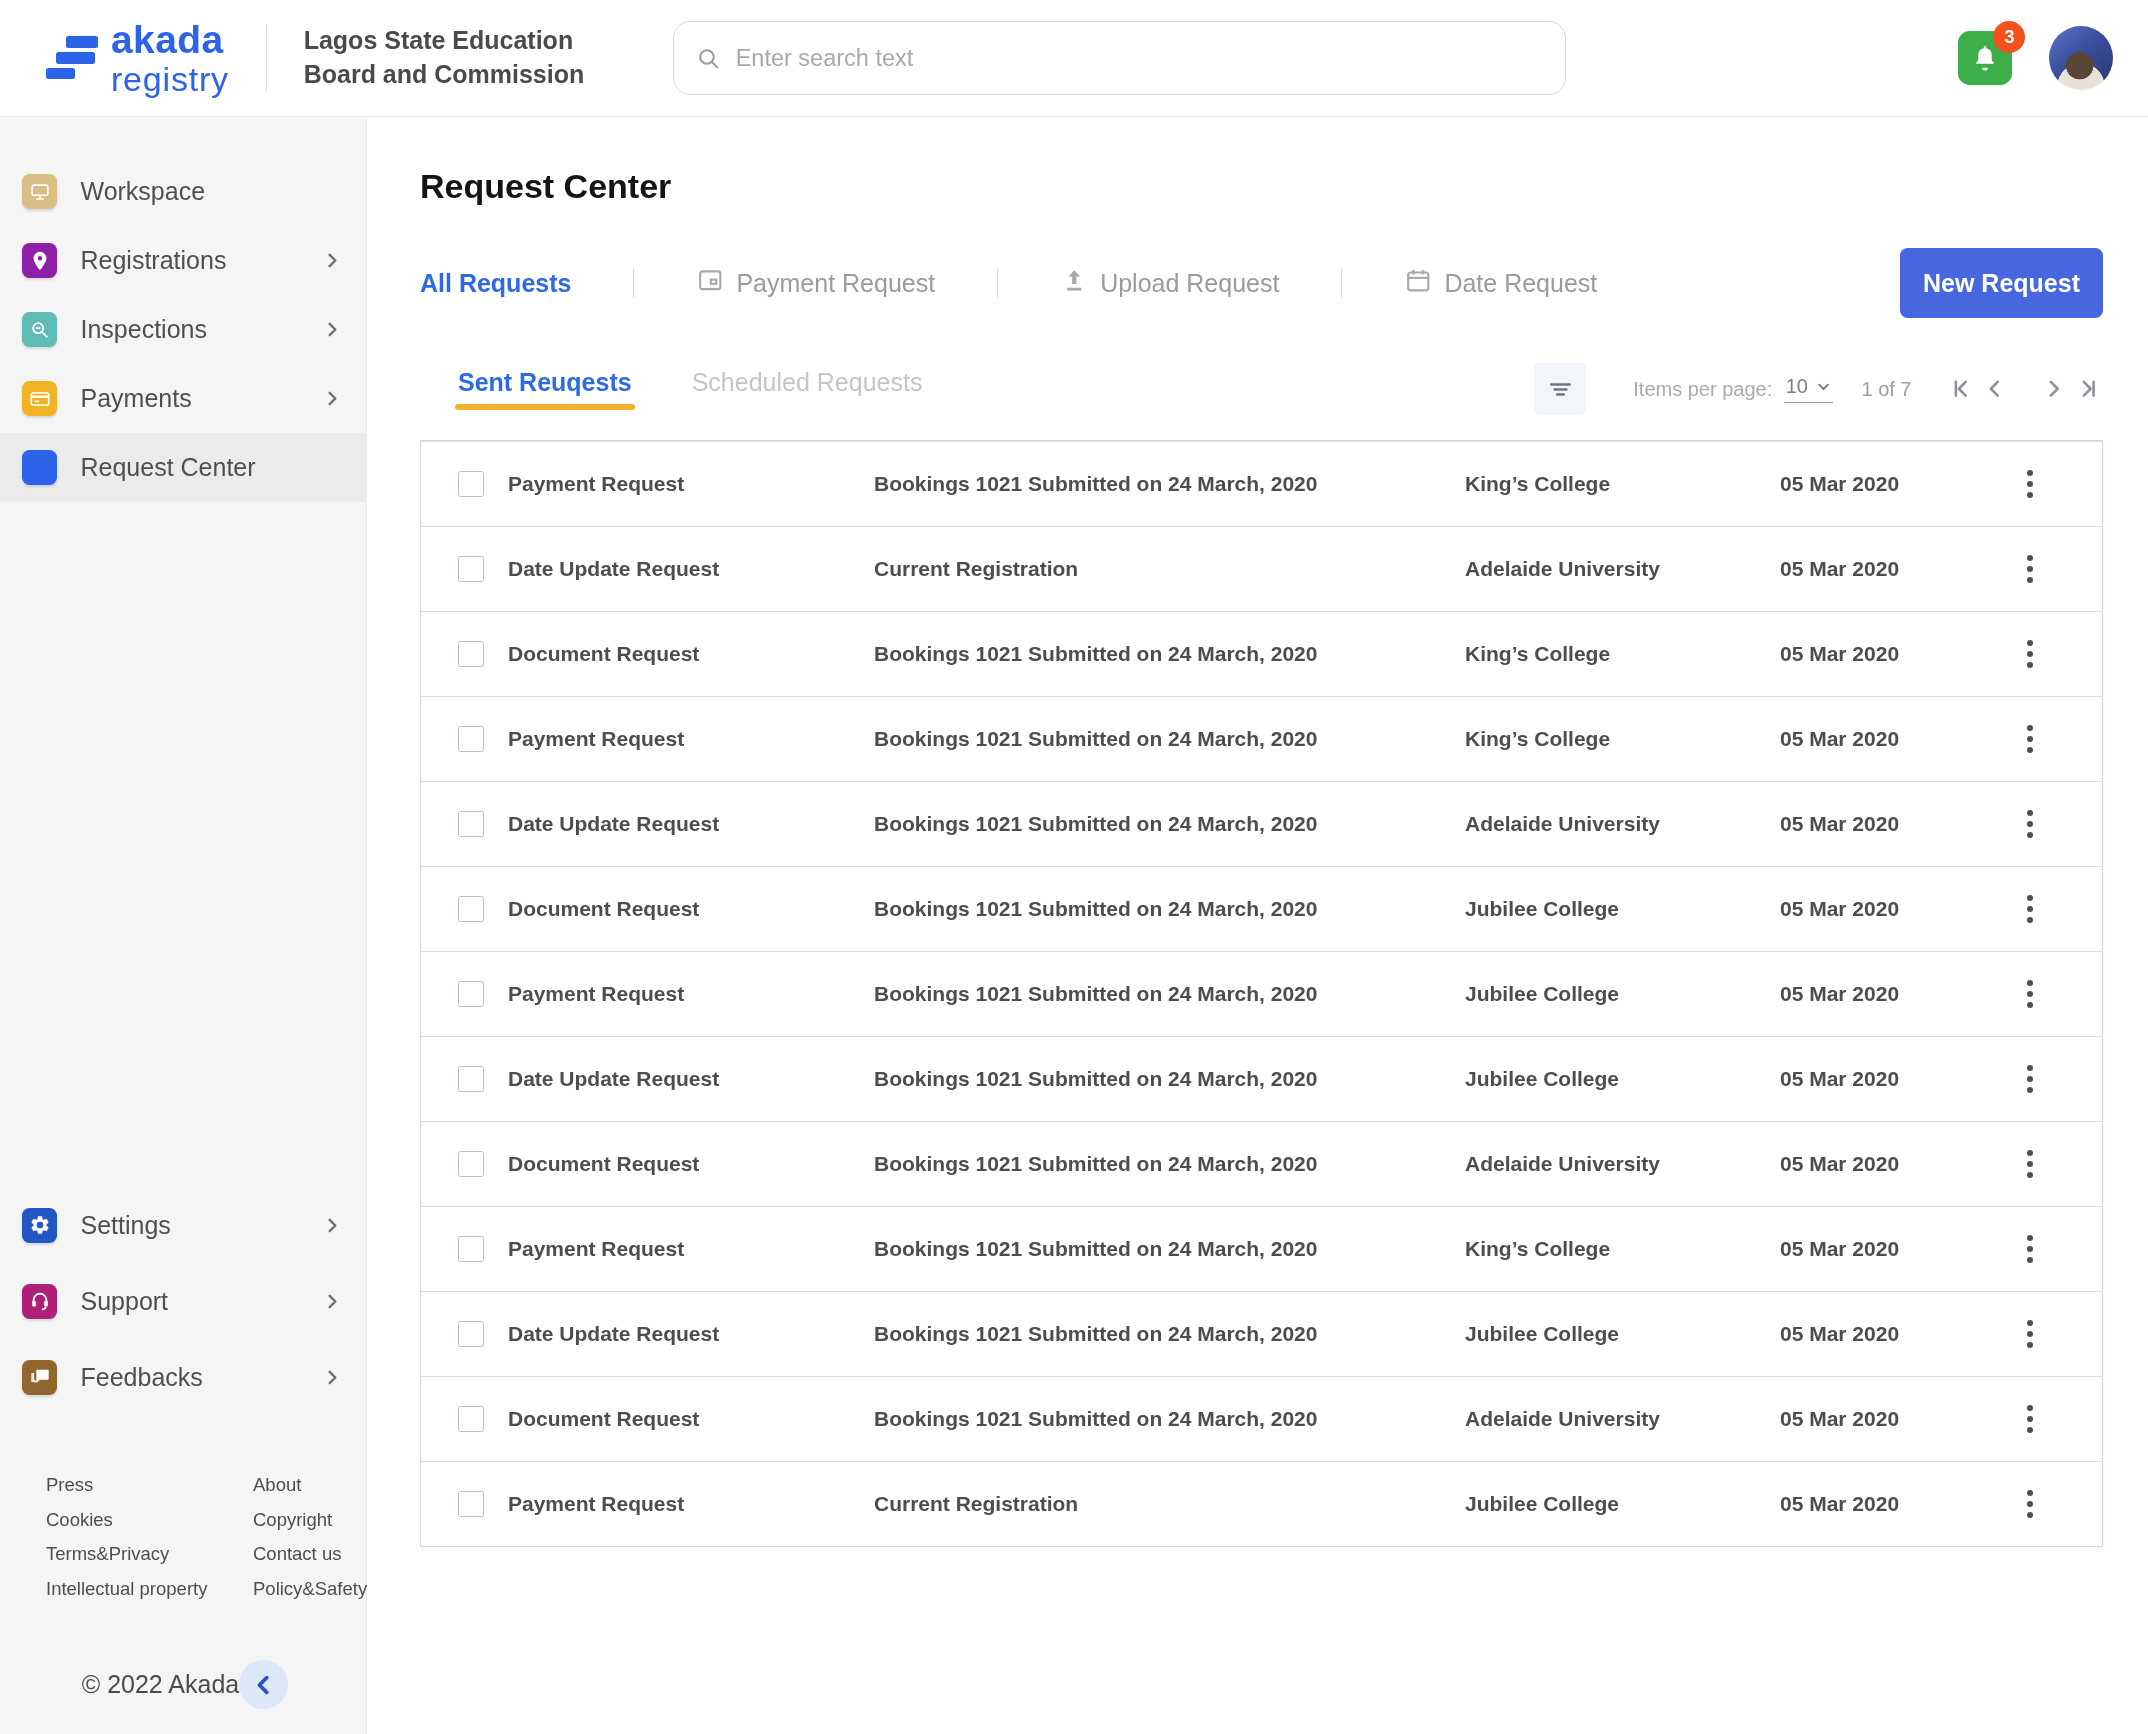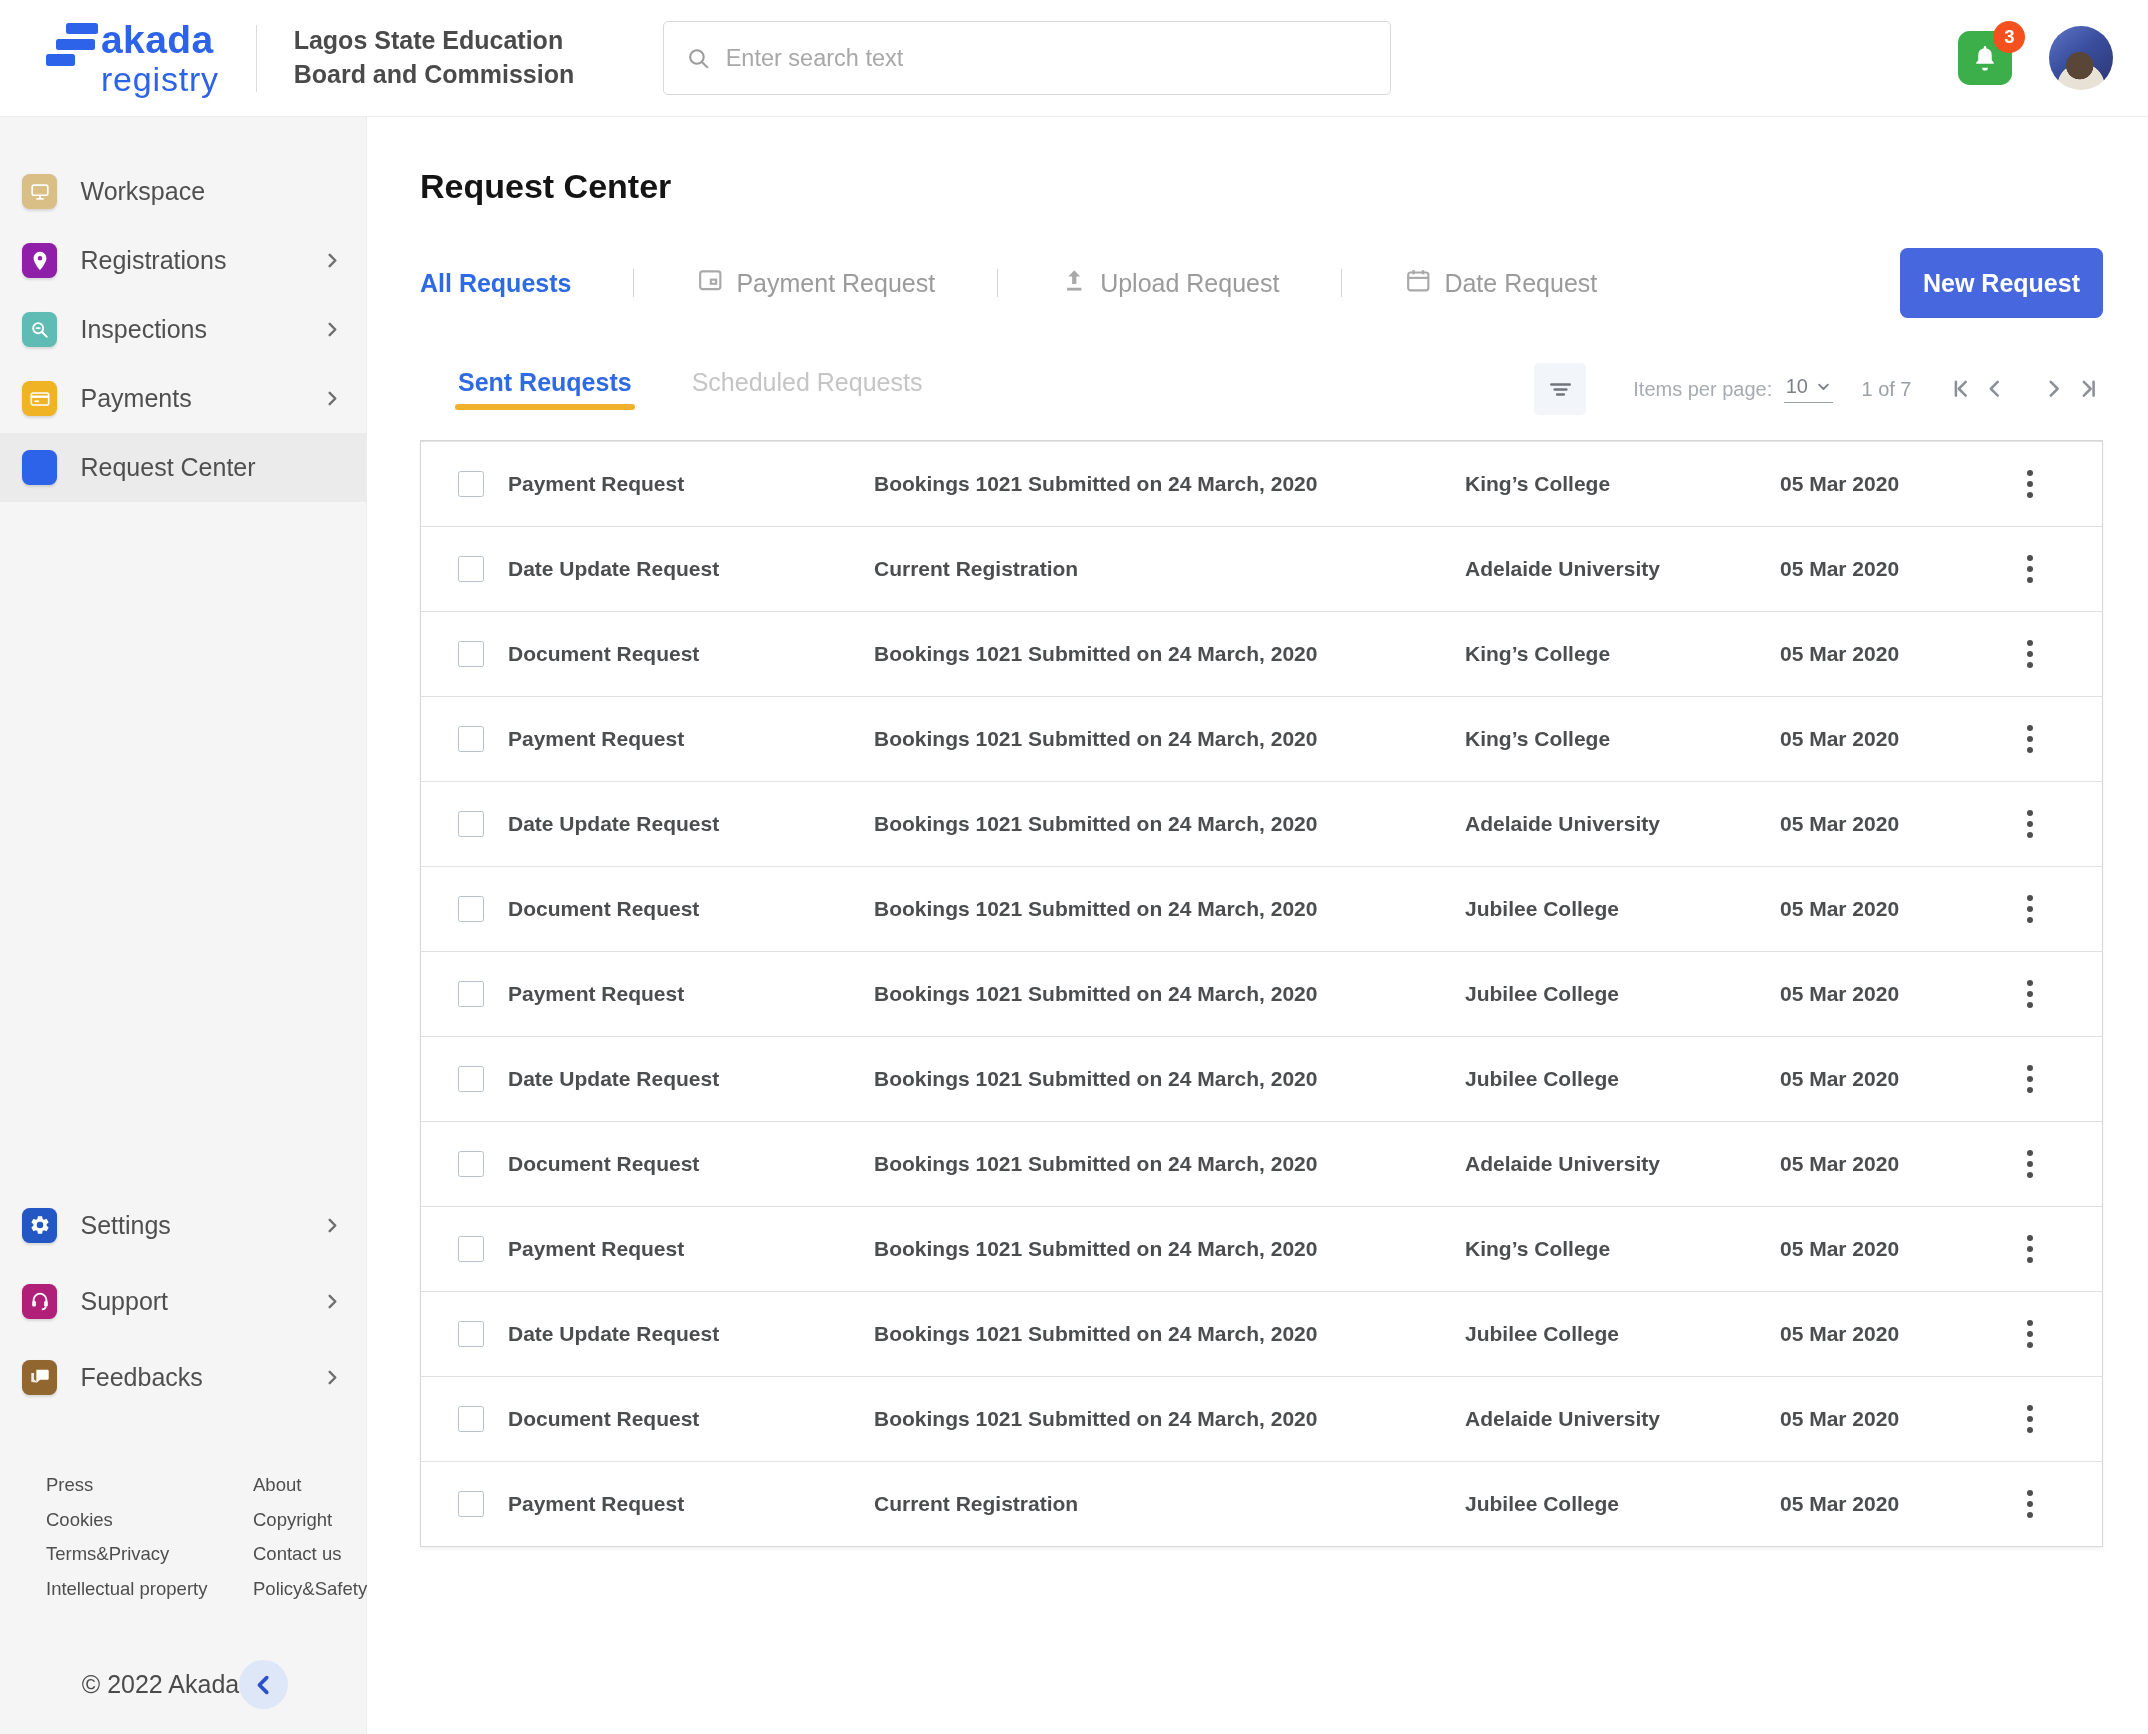--- a/index.html
+++ b/index.html
@@ -1,32 +1,32 @@
 <!DOCTYPE html>
 <html style="font-size:13.4px"><head>
 <meta charset="utf-8">
 <style>
   * { margin:0; padding:0; box-sizing:border-box; }
   html,body { width:2148px; height:1734px; background:#fff; font-family:"Liberation Sans","DejaVu Sans",sans-serif; overflow:hidden; }
   .page { width:2148px; height:1734px; display:flex; flex-direction:column; }
 
   
   .topbar { height:117px; flex:0 0 117px; display:flex; align-items:center; padding:0 35px 0 46px; background:#fff; border-bottom:0.8px solid #ececec; }
-  .logo { display:flex; gap:3px; cursor:pointer; }
+  .logo { display:flex; align-items:center; gap:13px; cursor:pointer; }
   .logo-bars { width:52px; height:49px; position:relative; }
   .logo-bars i { position:absolute; height:11.7px; background:#2c63e9; border-radius:2.5px; display:block; }
   .logo-bars i:nth-child(1){ left:20px; top:2.5px;  width:32px; }
   .logo-bars i:nth-child(2){ left:10px; top:18.5px; width:39px; }
   .logo-bars i:nth-child(3){ left:0;    top:34px; width:28.5px; }
   .logo-text { display:flex; flex-direction:column; line-height:1; }
   .logo-akada { font-size:39px; font-weight:700; color:#2c63e9; letter-spacing:0.4px; }
   .logo-registry { font-size:34px; font-weight:400; color:#2c63e9; margin-top:2.5px; letter-spacing:0.8px; }
   .topbar-divider { width:0.8px; height:67px; background:#dcdcdc; margin:0 37px; }
   .org-title { font-size:25px; font-weight:700; color:#4a4a4a; line-height:1.35; max-width:302px; }
-  .search-box { margin-left:67px; width:728px; height:74px; border:1.7px solid #d9d9d9; border-radius:5px; display:flex; align-items:center; padding:0 22px; gap:15px; background:#fff; }
+  .search-box { margin-left:67px; width:893px; height:74px; border:1.7px solid #d9d9d9; border-radius:17px; display:flex; align-items:center; padding:0 22px; gap:15px; background:#fff; }
   .search-box svg { flex:0 0 auto; }
   .search-box input { border:none; outline:none; width:100%; font-size:23.5px; color:#555; background:transparent; font-family:inherit; }
   .search-box input::placeholder { color:#a8a8a8; }
   .top-right { margin-left:auto; display:flex; align-items:center; gap:37px; }
   .bell-wrap { position:relative; width:54px; height:54px; cursor:pointer; }
   .bell-bg { width:54px; height:54px; border-radius:11.7px; background:#3cae4a; display:flex; align-items:center; justify-content:center; }
   .bell-badge { position:absolute; top:-10px; right:-13.4px; min-width:32px; height:32px; border-radius:50%; background:#f4511e; color:#fff; font-size:18.5px; font-weight:700; display:flex; align-items:center; justify-content:center; }
   .avatar { width:64px; height:64px; border-radius:50%; cursor:pointer;
     background:
       radial-gradient(circle at 48% 62%, #5a4637 0 26%, transparent 27%),

